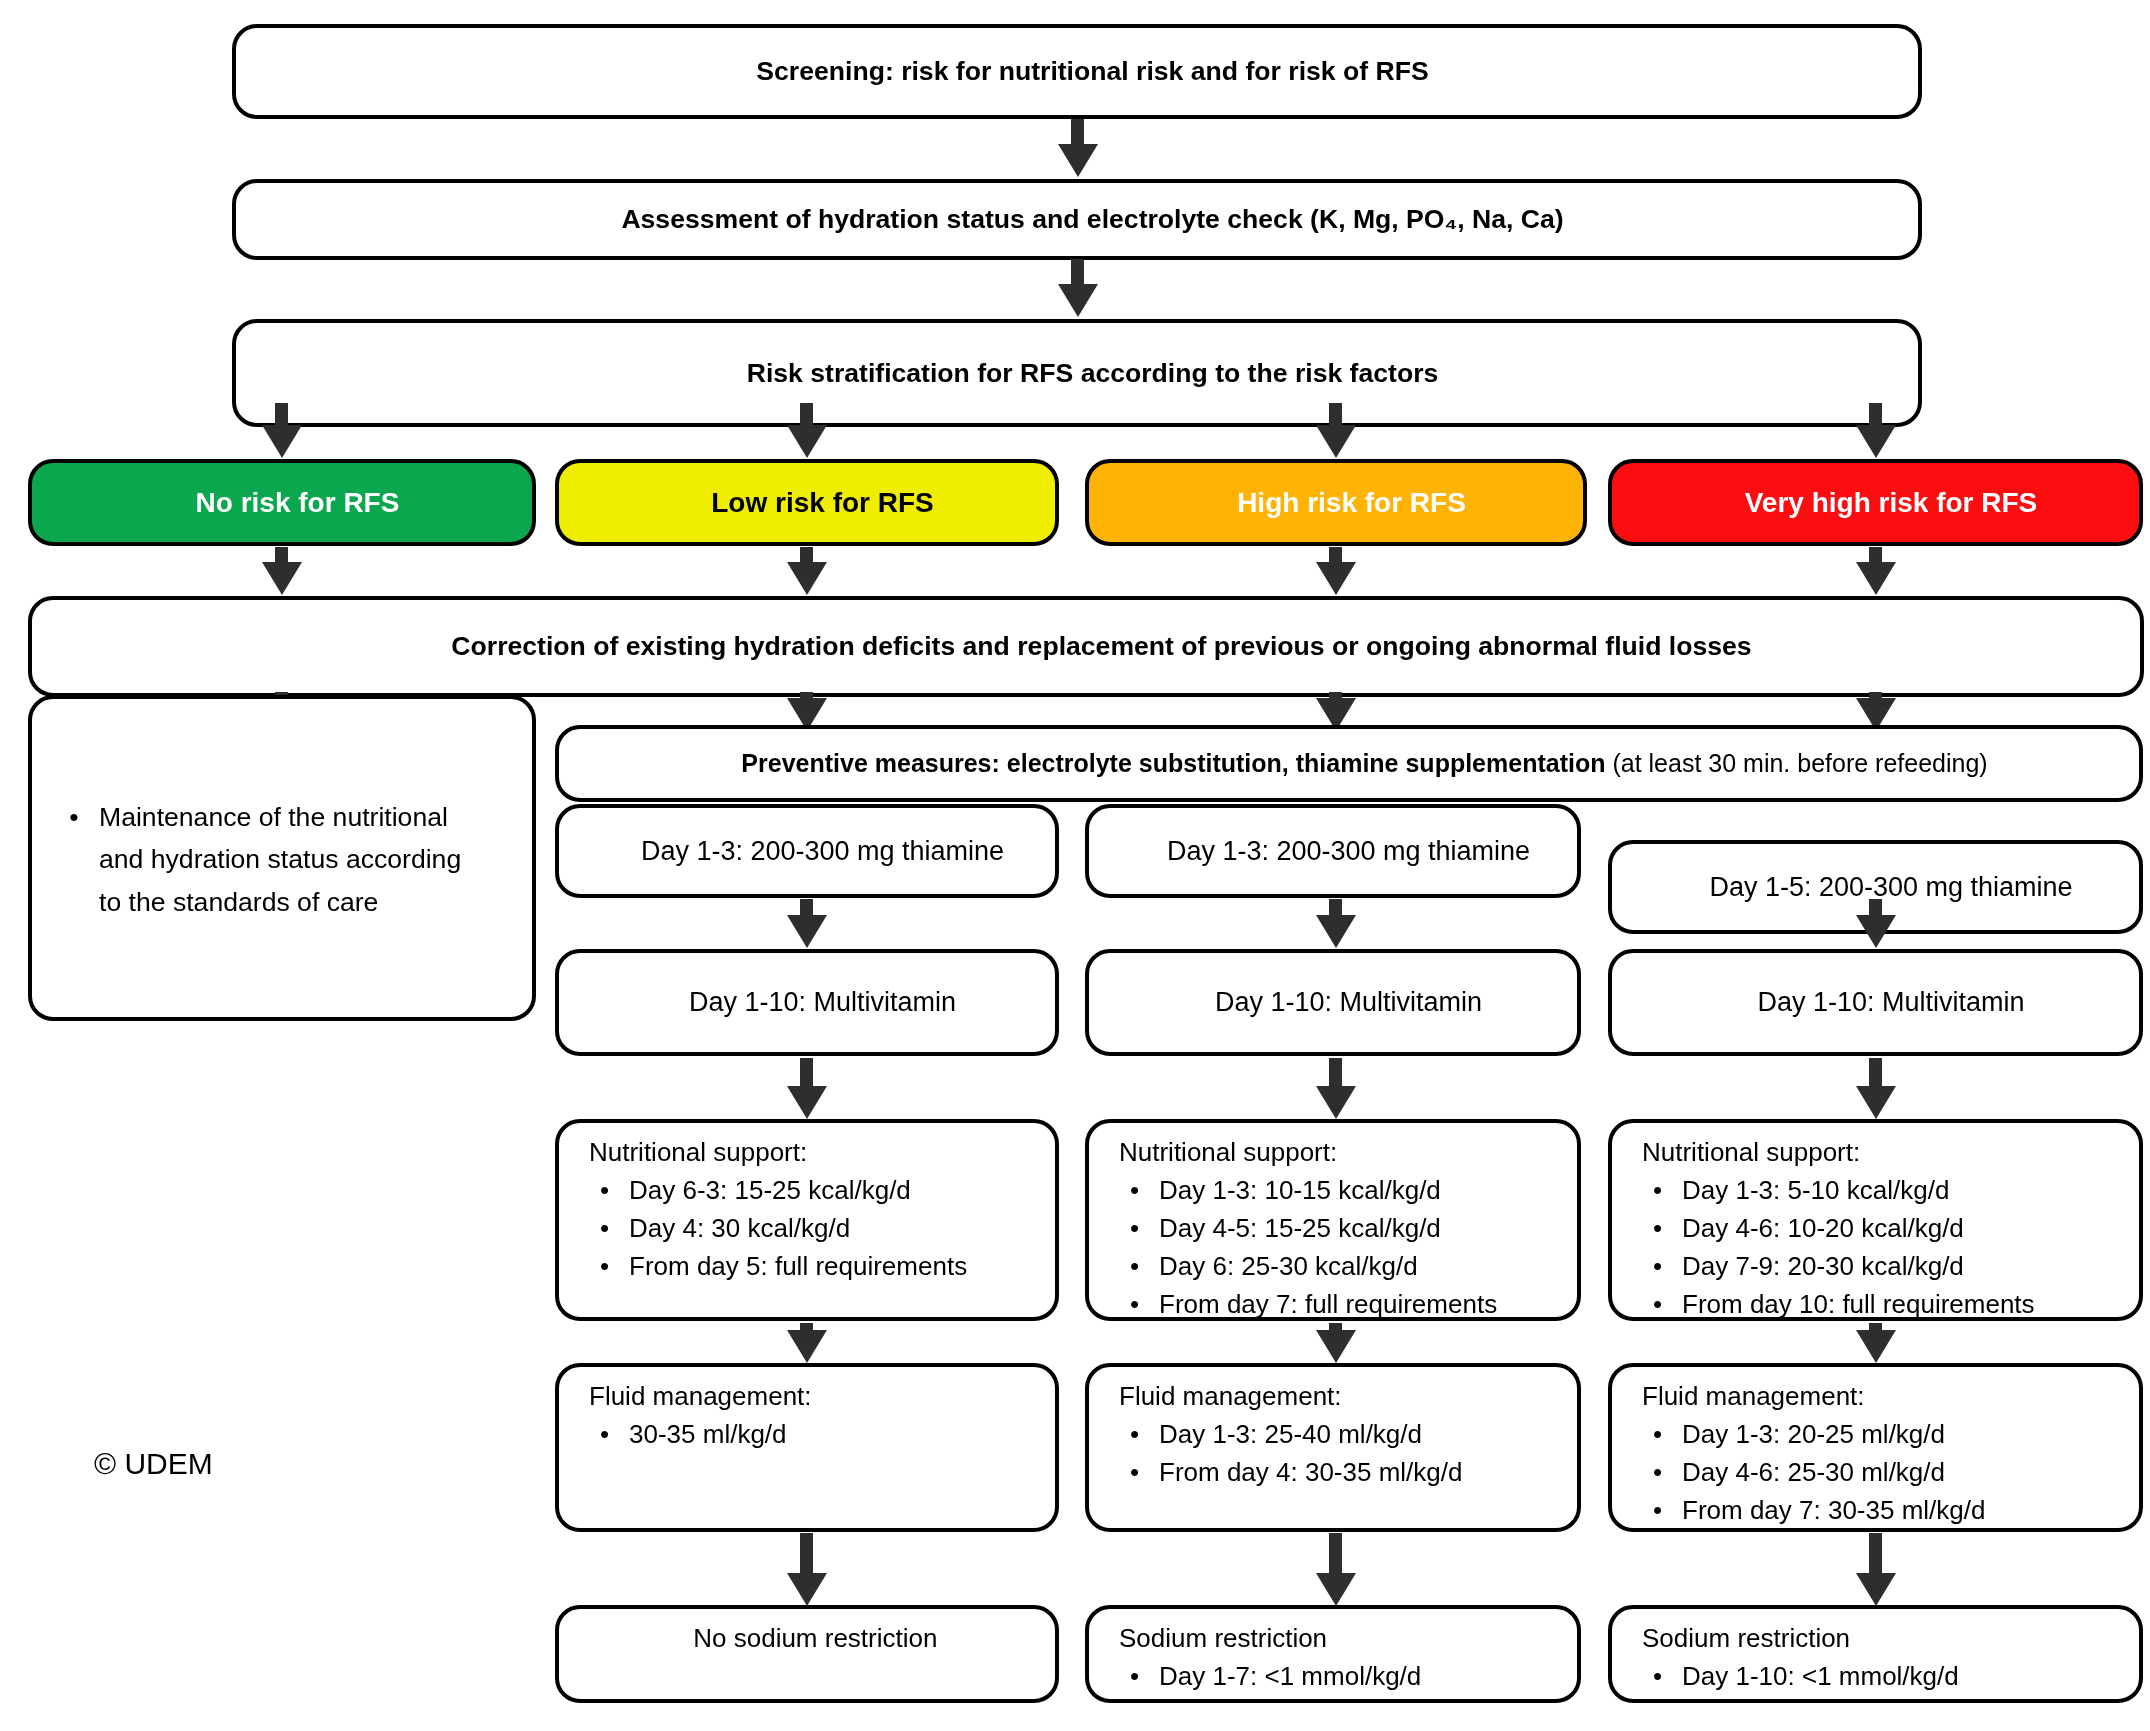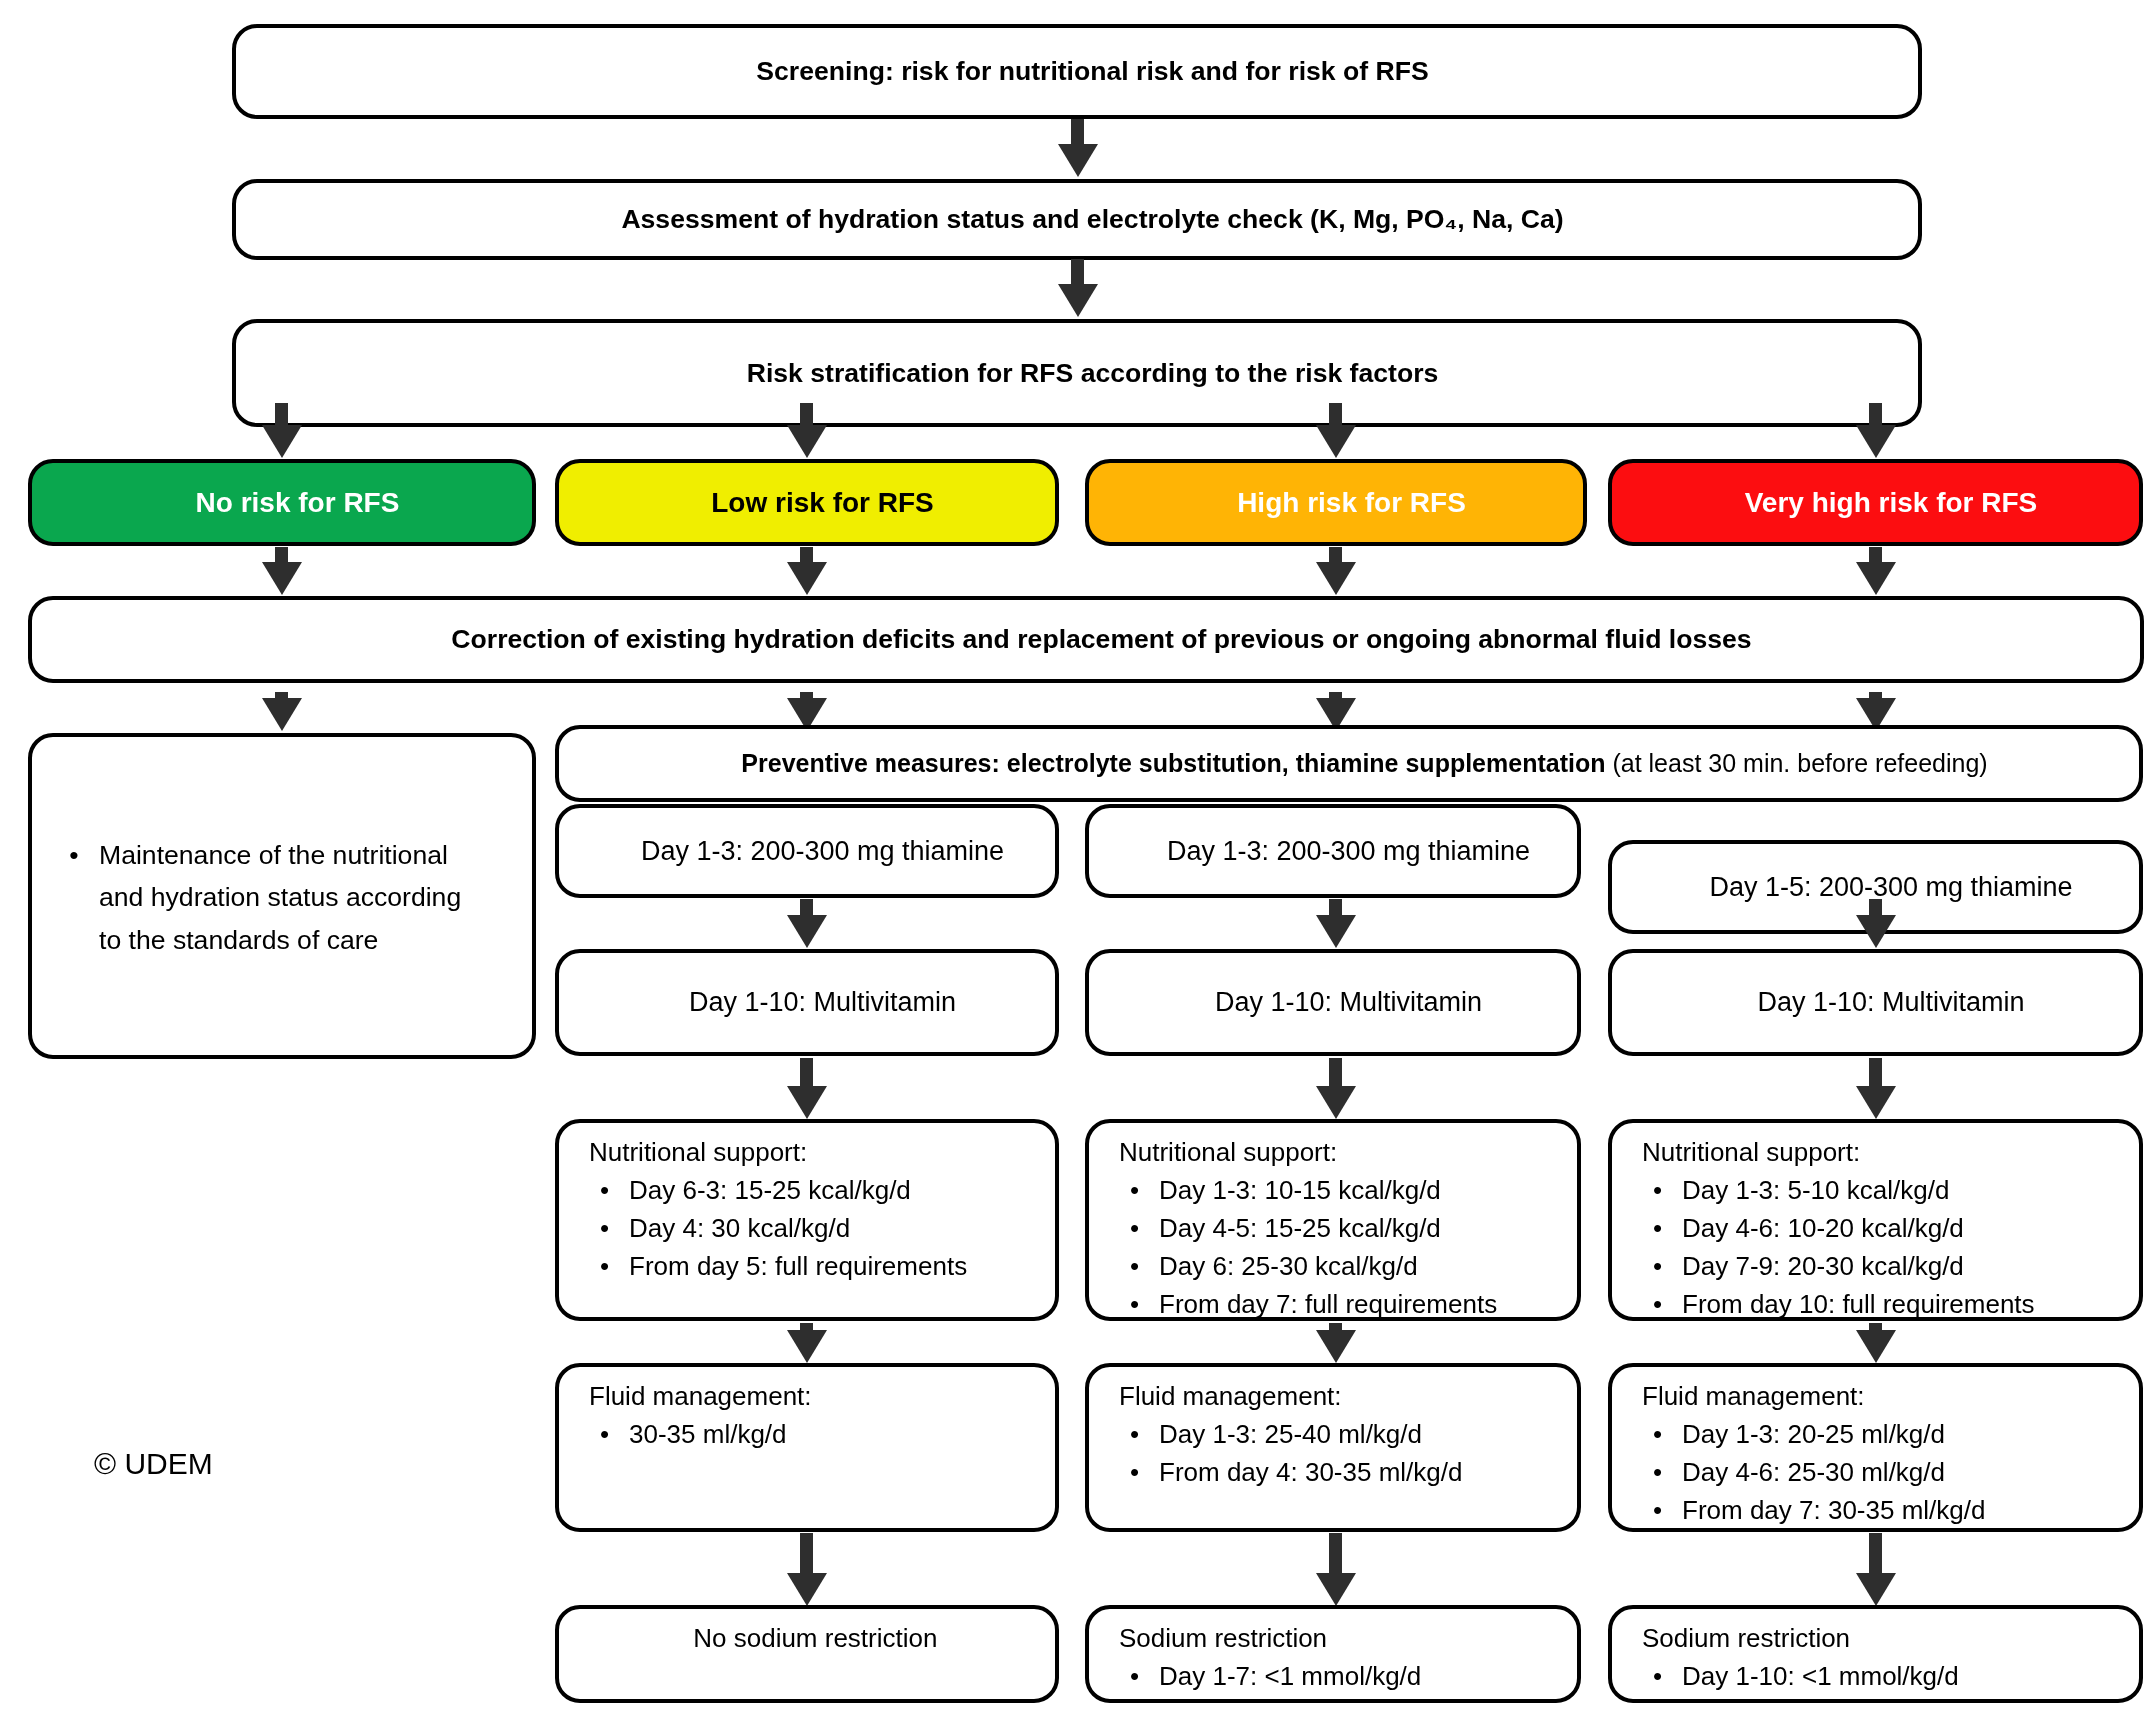--- a/index.html
+++ b/index.html
@@ -70,30 +70,30 @@
   </div>
   <div class="box flex-center risk-label" style="left: 1608px; top: 459px; width: 535px; height: 87px; background-color: rgb(252, 13, 16); color: rgb(255, 255, 255);">
     <span>Very high risk for RFS</span>
   </div>
 
   <div class="arrow" style="left:275px;top:547px;height:15px;"></div>
   <div class="arrow" style="left:800px;top:547px;height:15px;"></div>
   <div class="arrow" style="left:1329px;top:547px;height:15px;"></div>
   <div class="arrow" style="left:1869px;top:547px;height:15px;"></div>
 
-  <div class="box flex-center hdr" style="left:28px;top:596px;width:2116px;height:87px;">
+  <div class="box flex-center hdr" style="left:28px;top:596px;width:2116px;height:101px;">
     <span>Correction of existing hydration deficits and replacement of previous or ongoing abnormal fluid losses</span>
   </div>
 
   <div class="arrow" style="left:275px;top:692px;height:6px;"></div>
   <div class="arrow" style="left:800px;top:692px;height:6px;"></div>
   <div class="arrow" style="left:1329px;top:692px;height:6px;"></div>
   <div class="arrow" style="left:1869px;top:692px;height:6px;"></div>
 
-  <div class="box maint" style="left:28px;top:733px;width:508px;height:326px;">
+  <div class="box maint" style="left:28px;top:695px;width:508px;height:326px;">
     <ul class="blist">
         <li>Maintenance of the nutritional and hydration status according to the standards of care</li>
       </ul>
   </div>
 
   <div class="box flex-center" style="left:555px;top:725px;width:1588px;height:77px;font-size:25px;">
     <span>
       <b>Preventive measures: electrolyte substitution, thiamine supplementation</b><span> (at least 30 min. before refeeding)</span>
     </span>
   </div>

